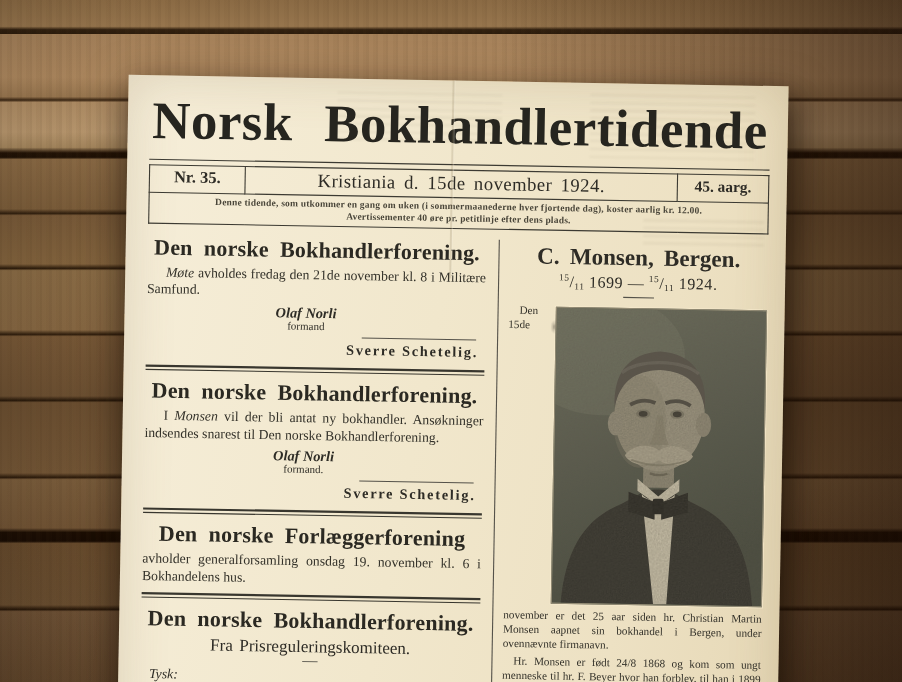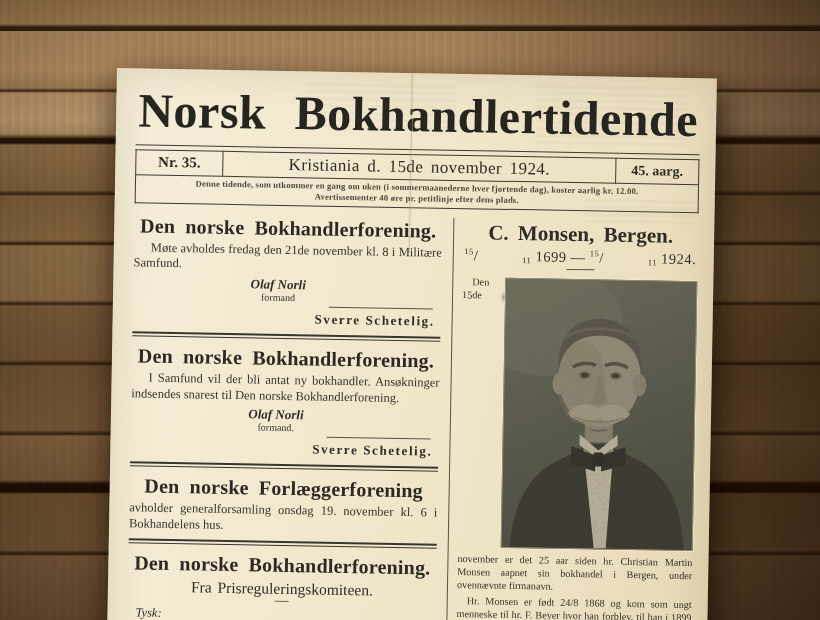--- a/index.html
+++ b/index.html
@@ -75,36 +75,36 @@
   .col-right{flex:1;padding-left:9px;}
   
   .art-heading{
     text-align:center;font-size:20px;font-weight:700;word-spacing:5px;letter-spacing:0.2px;
     margin:2px 0 3px 0;color:#2b2922;
   }
   .art-body{
     margin:0;font-size:12.5px;line-height:1.24;text-align:justify;text-indent:17px;color:#34322a;
   }
   .art-body.noindent{text-indent:0;}
-  .it{}
+  .it{font-style:italic;}
   .sig{width:150px;margin:4px auto 0 70px;text-align:center;}
   .sig-name{font-style:italic;font-weight:700;font-size:13px;line-height:1.1;}
   .sig-role{font-size:10px;line-height:1.2;}
   .sec{text-align:right;padding-right:6px;margin-top:2px;}
   .sec-rule{width:104px;border-top:1px solid #55524a;margin:0 2px 2px auto;}
   .sec-name{font-size:13px;letter-spacing:1.6px;font-weight:600;}
   .sep{height:2px;border-top:2.2px solid #38362e;border-bottom:1.2px solid #38362e;margin:7px 0 8px 0;}
   .subheading{text-align:center;font-size:15.5px;margin:1px 0 0 0;font-weight:400;word-spacing:2px;}
   .tiny-dash{width:14px;border-top:1.2px solid #6a675c;margin:3px auto 6px auto;}
   .price-label{font-style:italic;font-size:12.5px;margin:2px 0 1px 8px;}
   
   .monsen-heading{text-align:center;font-size:21px;font-weight:700;word-spacing:4px;margin:2px 0 1px 0;}
   .date-line{text-align:center;font-size:14.5px;letter-spacing:0.5px;}
   .date-line sup{font-size:8.5px;vertical-align:6px;}
-  .date-line sub{font-size:8.5px;vertical-align:-2px;margin-left:44px;}
+  .date-line sub{font-size:8.5px;vertical-align:-2px;}
   .date-rule{width:28px;border-top:1.2px solid #55524a;margin:3px auto 7px auto;}
   .monsen-body{font-size:10.2px;line-height:1.3;text-align:justify;color:#34322a;}
   .monsen-body p{margin:0 0 2px 0;text-indent:10px;}
   .photo-frame{
     float:right;width:190px;height:268px;margin:2px 0 5px 7px;
     background:#575c4e;border:1px solid #8f8974;box-shadow:0 0 0 1px rgba(240,230,205,0.6);
     position:relative;overflow:hidden;filter:sepia(0.12);
   }
   .photo-frame svg{display:block;width:100%;height:100%;}
   .ink-smudge{
@@ -159,21 +159,21 @@
         </div>
         <div class="sec">
           <div class="sec-rule"></div>
           <span class="sec-name">Sverre Schetelig.</span>
         </div>
       </div>
       <div class="sep"></div>
 
       <div>
         <div class="art-heading">Den norske Bokhandlerforening.</div>
-        <p class="art-body"><span>I </span><span class="it">Samfund</span><span> vil der bli antat ny bokhandler. Ansøkninger indsendes snarest til Den norske Bokhandlerforening.</span></p>
+        <p class="art-body"><span>I </span><span class="it">Monsen</span><span> vil der bli antat ny bokhandler. Ansøkninger indsendes snarest til Den norske Bokhandlerforening.</span></p>
         <div class="sig">
           <div class="sig-name">Olaf Norli</div>
           <div class="sig-role">formand.</div>
         </div>
         <div class="sec">
           <div class="sec-rule"></div>
           <span class="sec-name">Sverre Schetelig.</span>
         </div>
       </div>
       <div class="sep"></div>

